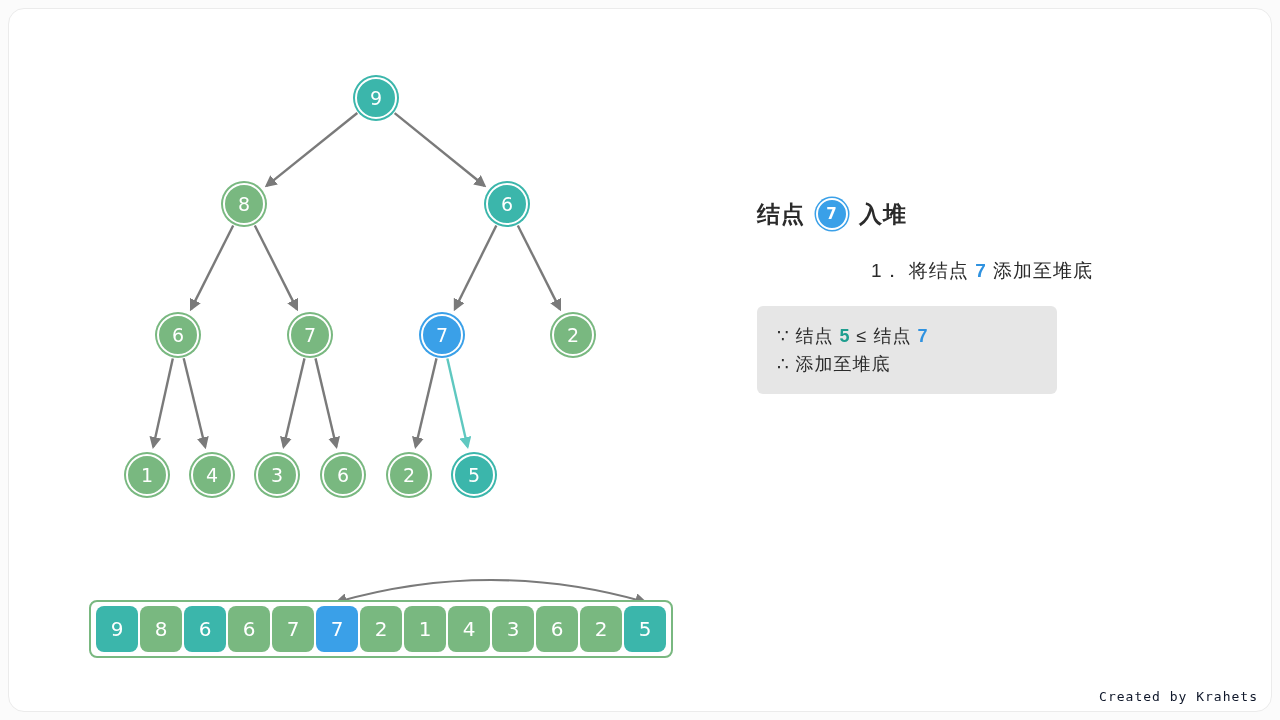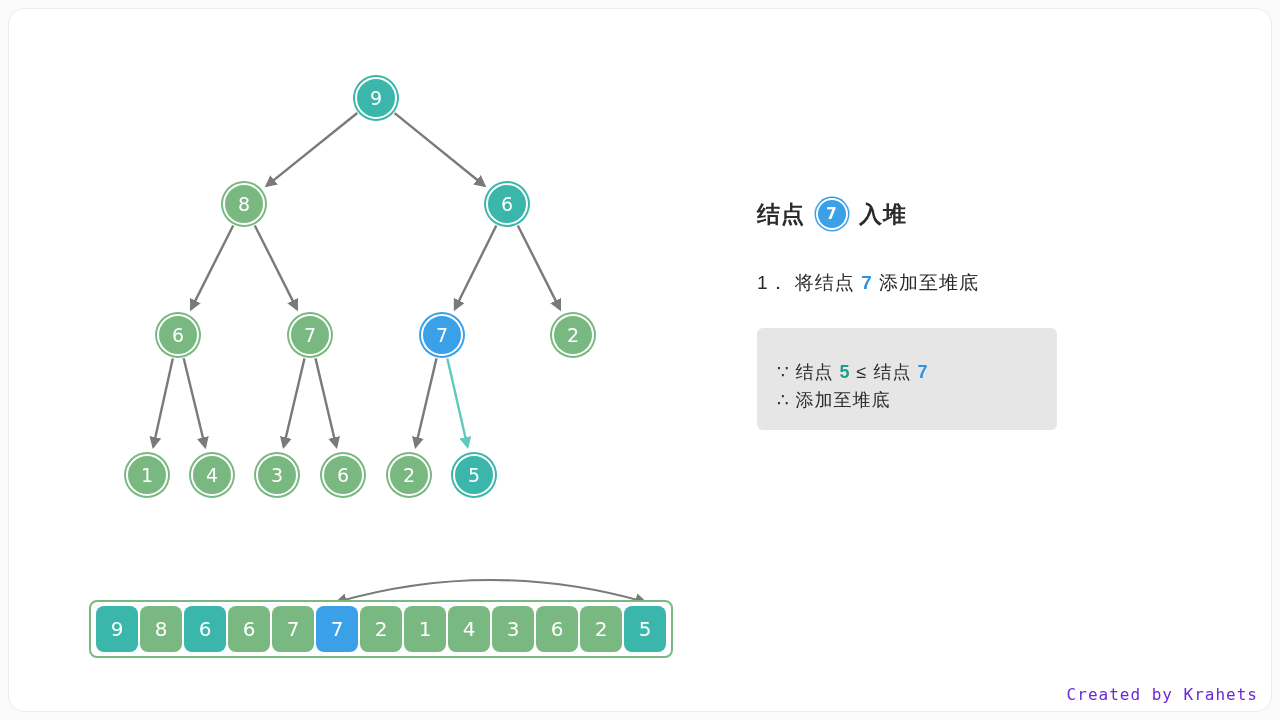--- a/index.html
+++ b/index.html
@@ -74,31 +74,32 @@
     color: #ffffff;
     font-size: 15px;
     font-weight: bold;
     margin: 0 11px;
     font-family: "DejaVu Sans", sans-serif;
   }
   .step {
     font-size: 19px;
     color: #2b2b2b;
     letter-spacing: 1px;
-    margin-top: 36px;
+    margin-top: 24px;
     white-space: nowrap;
+    text-align: center;
   }
   .hl-blue  { color: #2f92e0; font-weight: bold; }
   .hl-green { color: #1f9e8f; font-weight: bold; }
 
   #note-box {
-    margin-top: 32px;
+    margin-top: 22px;
     background: #e6e6e6;
     border-radius: 6px;
-    padding: 31px 20px 15px 20px;
+    padding: 17px 20px 15px 20px;
     width: 260px;
     box-sizing: content-box;
   }
   .note-line {
     font-size: 18px;
     color: #2b2b2b;
     letter-spacing: 1px;
     white-space: nowrap;
     line-height: 1.55;
   }
@@ -125,22 +126,22 @@
     font-family: "DejaVu Sans", sans-serif;
   }
   .cell.green { background: #79b880; }
   .cell.teal  { background: #3bb6ab; }
   .cell.blue  { background: #3aa0e8; }
 
   #credit {
     position: absolute;
     right: 22px; bottom: 16px;
     font-family: "DejaVu Sans Mono", monospace;
-    font-size: 16px;
-    color: #6d28d9;
+    font-size: 13px;
+    color: #0f172a;
     letter-spacing: 1px;
   }
 </style>
 </head>
 <body>
 
 <div id="stage">
   <div id="card"></div>
 
   <svg id="svg-layer">

